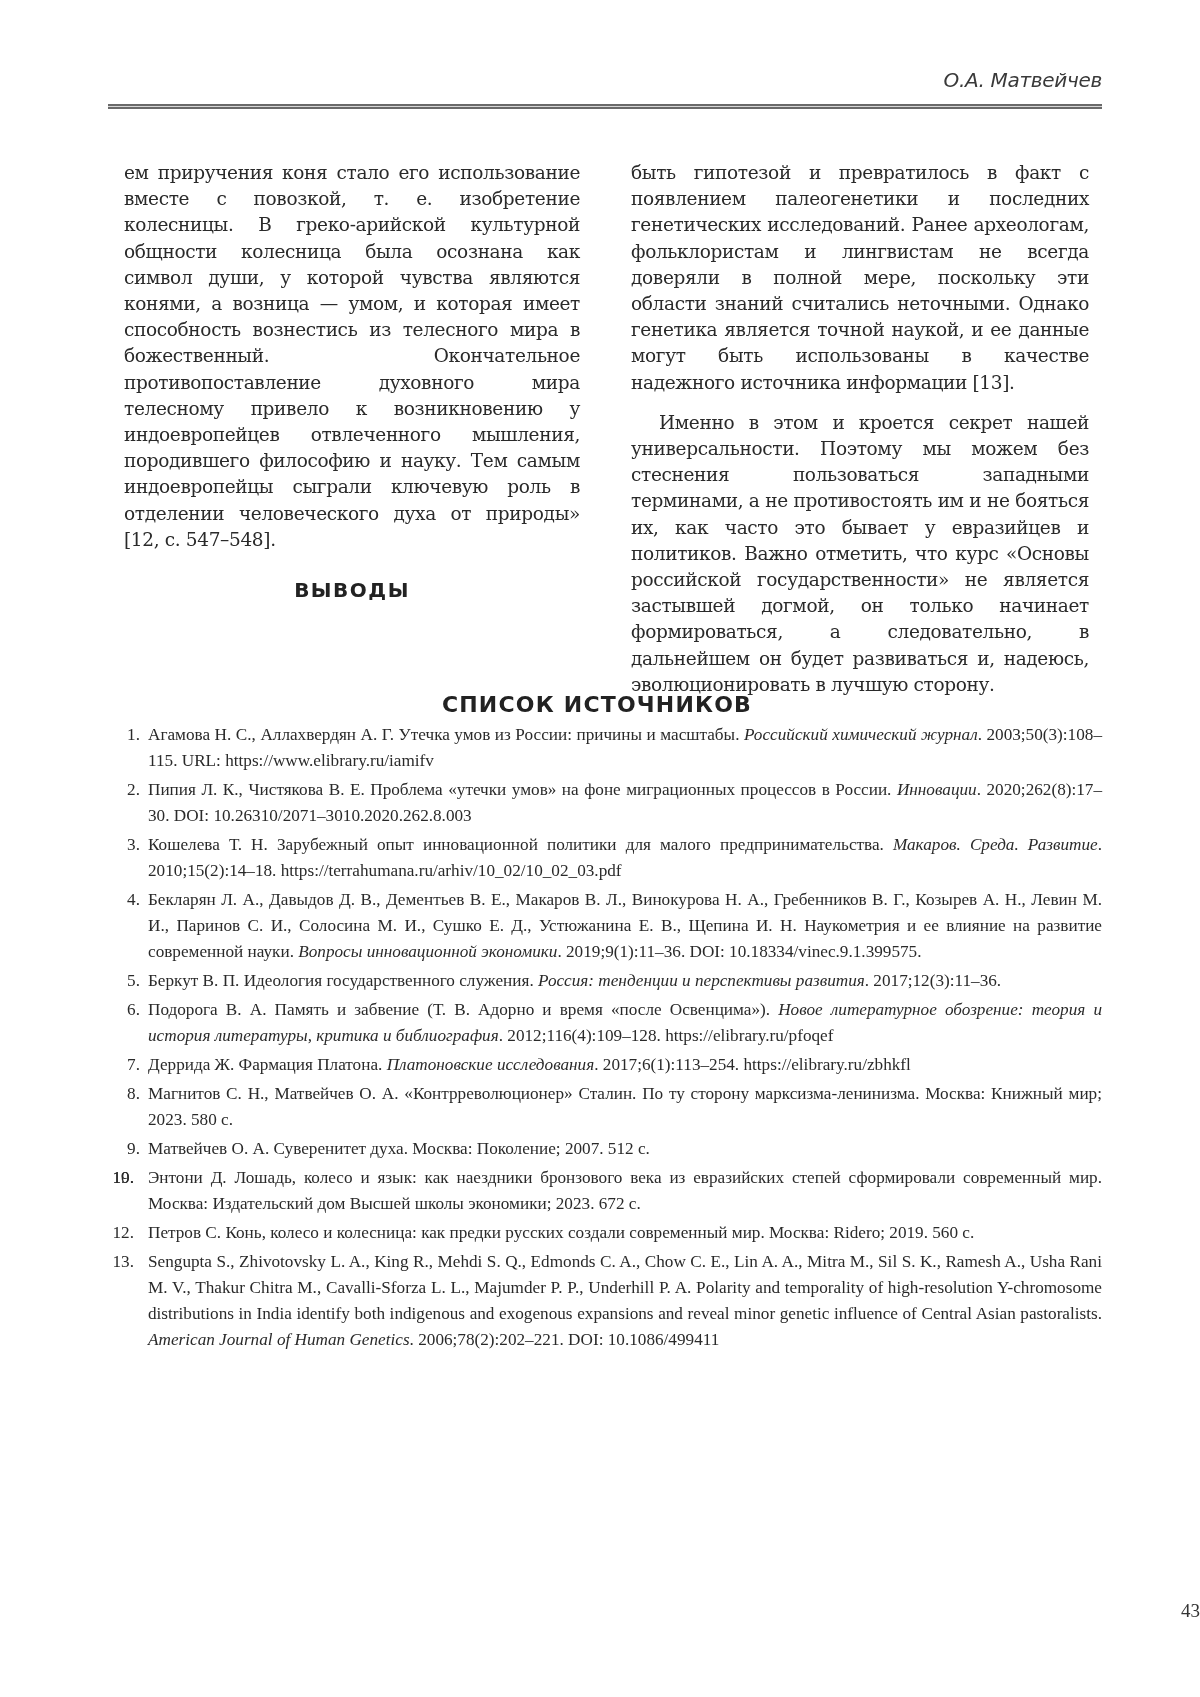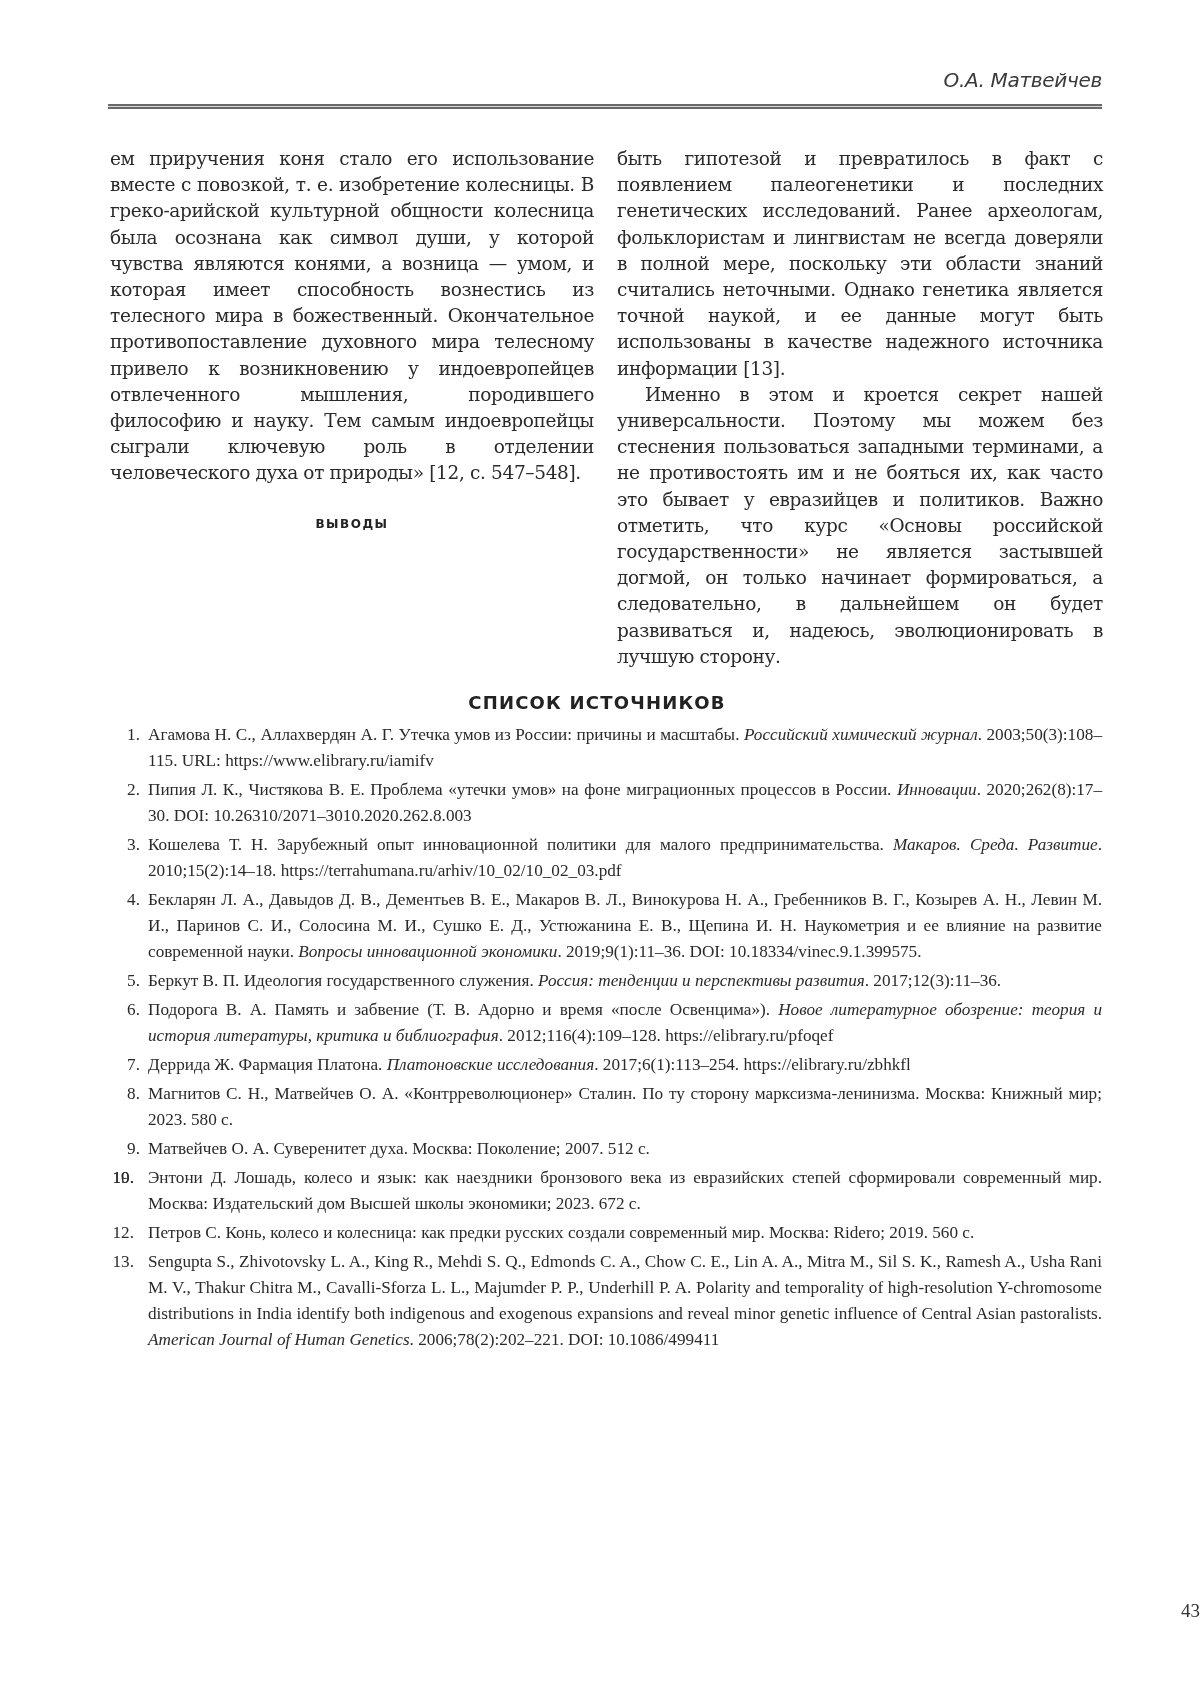--- a/index.html
+++ b/index.html
@@ -14,29 +14,29 @@
       border-top: 2px solid #6a6a6a; border-bottom: 2px solid #6a6a6a;
       box-sizing: border-box; background: #d8d8d8;
     }
     .col {
       position: absolute; top: 146px; width: 484px;
       font-family: "DejaVu Serif", serif; font-size: 18.5px; line-height: 26.2px;
       color: #2a2a2a; letter-spacing: -0.35px;
     }
     .col-left { left: 110px; }
     .col-right { left: 617px; width: 486px; }
-    .col p { margin: 0; text-align: justify; hyphens: manual; }
+    .col p { margin: 14px; text-align: justify; hyphens: manual; }
     .col p.indent { text-indent: 28px; }
     .section-heading {
       font-family: "DejaVu Sans", sans-serif; font-weight: bold; text-align: center;
-      font-size: 12px; letter-spacing: 1.5px; margin: 24px 0 2px 0; color: #222;
+      font-size: 20px; letter-spacing: 1.5px; margin: 24px 0 2px 0; color: #222;
     }
     .refs-heading {
       position: absolute; top: 692px; left: 92px; right: 98px; text-align: center;
-      font-family: "DejaVu Sans", sans-serif; font-weight: bold; font-size: 18px;
+      font-family: "DejaVu Sans", sans-serif; font-weight: bold; font-size: 22px;
       letter-spacing: 1.2px; color: #222;
     }
     .refs {
       position: absolute; top: 722px; left: 118px; right: 98px;
       margin: 0; padding: 0; list-style: none;
       font-family: "Liberation Serif", serif; font-size: 17.2px; line-height: 26px; color: #2a2a2a;
     }
     .refs li { position: relative; padding-left: 30px; margin-bottom: 3px; text-align: justify; }
     .refs li .num { position: absolute; left: 0; width: 22px; text-align: right; }
     .refs li.wide .num { left: -6px; }

